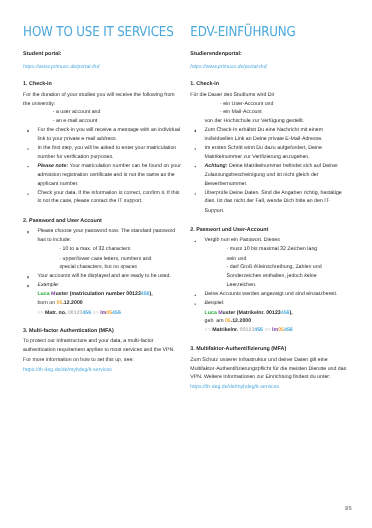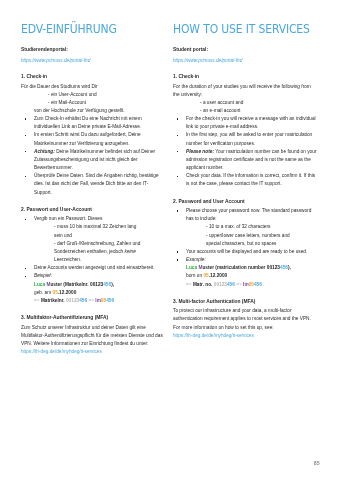--- a/index.html
+++ b/index.html
@@ -146,20 +146,65 @@
     letter-spacing: 0.2px;
   }
 </style>
 </head>
 <body>
 
 <div class="page">
   <div class="columns">
 
     <div class="col">
+      <h1 class="col-title">HOW TO USE IT SERVICES</h1>
+
+      <p class="lead-label">Student portal:</p>
+      <p class="link">https://www.primuss.de/portal-thd</p>
+
+      <div class="sec">
+        <p class="sec-head">1. Check-in</p>
+        <p class="para">For the duration of your studies you will receive the following from the university:</p>
+        <p class="indent">- a user account and</p>
+        <p class="indent">- an e-mail account</p>
+        <ul class="bullets">
+          <li>For the check-in you will receive a message with an individual link to your private e-mail address.</li>
+          <li>In the first step, you will be asked to enter your matriculation number for verification purposes.</li>
+          <li><span class="bi">Please note:</span><span> Your matriculation number can be found on your admission registration certificate and is not the same as the applicant number.</span></li>
+          <li>Check your data. If the information is correct, confirm it. If this is not the case, please contact the IT support.</li>
+        </ul>
+      </div>
+
+      <div class="sec">
+        <p class="sec-head">2. Password and User Account</p>
+        <ul class="bullets">
+          <li>Please choose your password now. The standard password has to include:</li>
+        </ul>
+        <p class="indent-sub">- 10 to a max. of 32 characters</p>
+        <p class="indent-sub">- upper/lower case letters, numbers and</p>
+        <p class="indent-sub" style="padding-left:33px">special characters, but no spaces</p>
+        <ul class="bullets">
+          <li>Your accounts will be displayed and are ready to be used.</li>
+          <li class="i">Example:</li>
+          <li class="nobullet">
+            <div><span class="c-name-a">Luca </span><span class="c-name-b">M</span><span class="b">uster (matriculation number </span><span class="c-num-dark">00123</span><span class="c-num-blue">456</span><span class="b">),</span></div>
+            <div><span>born on </span><span class="c-date">05</span><span class="b">.12.2000</span></div>
+            <div><span class="c-arrow">=&gt; </span><span class="b">Matr. no. </span><span class="c-grey">00123</span><span class="c-num-blue">456</span><span class="c-arrow"> =&gt; </span><span class="c-name-b">lm</span><span class="c-date">05</span><span class="c-num-blue">456</span></div>
+          </li>
+        </ul>
+      </div>
+
+      <div class="sec">
+        <p class="sec-head">3. Multi-factor Authentication (MFA)</p>
+        <p class="para">To protect our infrastructure and your data, a multi-factor authentication requirement applies to most services and the VPN. For more information on how to set this up, see:</p>
+        <p class="link" style="font-style:normal">https://th-deg.de/de/myhdeg/it-services</p>
+      </div>
+    </div>
+
+    <div class="col">
       <h1 class="col-title">EDV-EINFÜHRUNG</h1>
 
       <p class="lead-label">Studierendenportal:</p>
       <p class="link">https://www.primuss.de/portal-thd</p>
 
       <div class="sec">
         <p class="sec-head">1. Check-in</p>
         <p class="para">Für die Dauer des Studiums wird Dir</p>
         <p class="indent">- ein User-Account und</p>
         <p class="indent">- ein Mail-Account</p>
@@ -193,61 +238,16 @@
         </ul>
       </div>
 
       <div class="sec">
         <p class="sec-head">3. Multifaktor-Authentifizierung (MFA)</p>
         <p class="para">Zum Schutz unserer Infrastruktur und deiner Daten gilt eine Multifaktor-Authentifizierungspflicht für die meisten Dienste und das VPN. Weitere Informationen zur Einrichtung findest du unter:</p>
         <p class="link" style="font-style:normal">https://th-deg.de/de/myhdeg/it-services</p>
       </div>
     </div>
 
-    <div class="col">
-      <h1 class="col-title">HOW TO USE IT SERVICES</h1>
-
-      <p class="lead-label">Student portal:</p>
-      <p class="link">https://www.primuss.de/portal-thd</p>
-
-      <div class="sec">
-        <p class="sec-head">1. Check-in</p>
-        <p class="para">For the duration of your studies you will receive the following from the university:</p>
-        <p class="indent">- a user account and</p>
-        <p class="indent">- an e-mail account</p>
-        <ul class="bullets">
-          <li>For the check-in you will receive a message with an individual link to your private e-mail address.</li>
-          <li>In the first step, you will be asked to enter your matriculation number for verification purposes.</li>
-          <li><span class="bi">Please note:</span><span> Your matriculation number can be found on your admission registration certificate and is not the same as the applicant number.</span></li>
-          <li>Check your data. If the information is correct, confirm it. If this is not the case, please contact the IT support.</li>
-        </ul>
-      </div>
-
-      <div class="sec">
-        <p class="sec-head">2. Password and User Account</p>
-        <ul class="bullets">
-          <li>Please choose your password now. The standard password has to include:</li>
-        </ul>
-        <p class="indent-sub">- 10 to a max. of 32 characters</p>
-        <p class="indent-sub">- upper/lower case letters, numbers and</p>
-        <p class="indent-sub" style="padding-left:33px">special characters, but no spaces</p>
-        <ul class="bullets">
-          <li>Your accounts will be displayed and are ready to be used.</li>
-          <li class="i">Example:</li>
-          <li class="nobullet">
-            <div><span class="c-name-a">Luca </span><span class="c-name-b">M</span><span class="b">uster (matriculation number </span><span class="c-num-dark">00123</span><span class="c-num-blue">456</span><span class="b">),</span></div>
-            <div><span>born on </span><span class="c-date">05</span><span class="b">.12.2000</span></div>
-            <div><span class="c-arrow">=&gt; </span><span class="b">Matr. no. </span><span class="c-grey">00123</span><span class="c-num-blue">456</span><span class="c-arrow"> =&gt; </span><span class="c-name-b">lm</span><span class="c-date">05</span><span class="c-num-blue">456</span></div>
-          </li>
-        </ul>
-      </div>
-
-      <div class="sec">
-        <p class="sec-head">3. Multi-factor Authentication (MFA)</p>
-        <p class="para">To protect our infrastructure and your data, a multi-factor authentication requirement applies to most services and the VPN. For more information on how to set this up, see:</p>
-        <p class="link" style="font-style:normal">https://th-deg.de/de/myhdeg/it-services</p>
-      </div>
-    </div>
-
   </div>
 
   <div class="pagenum">85</div>
 </div>
 
 </body></html>

